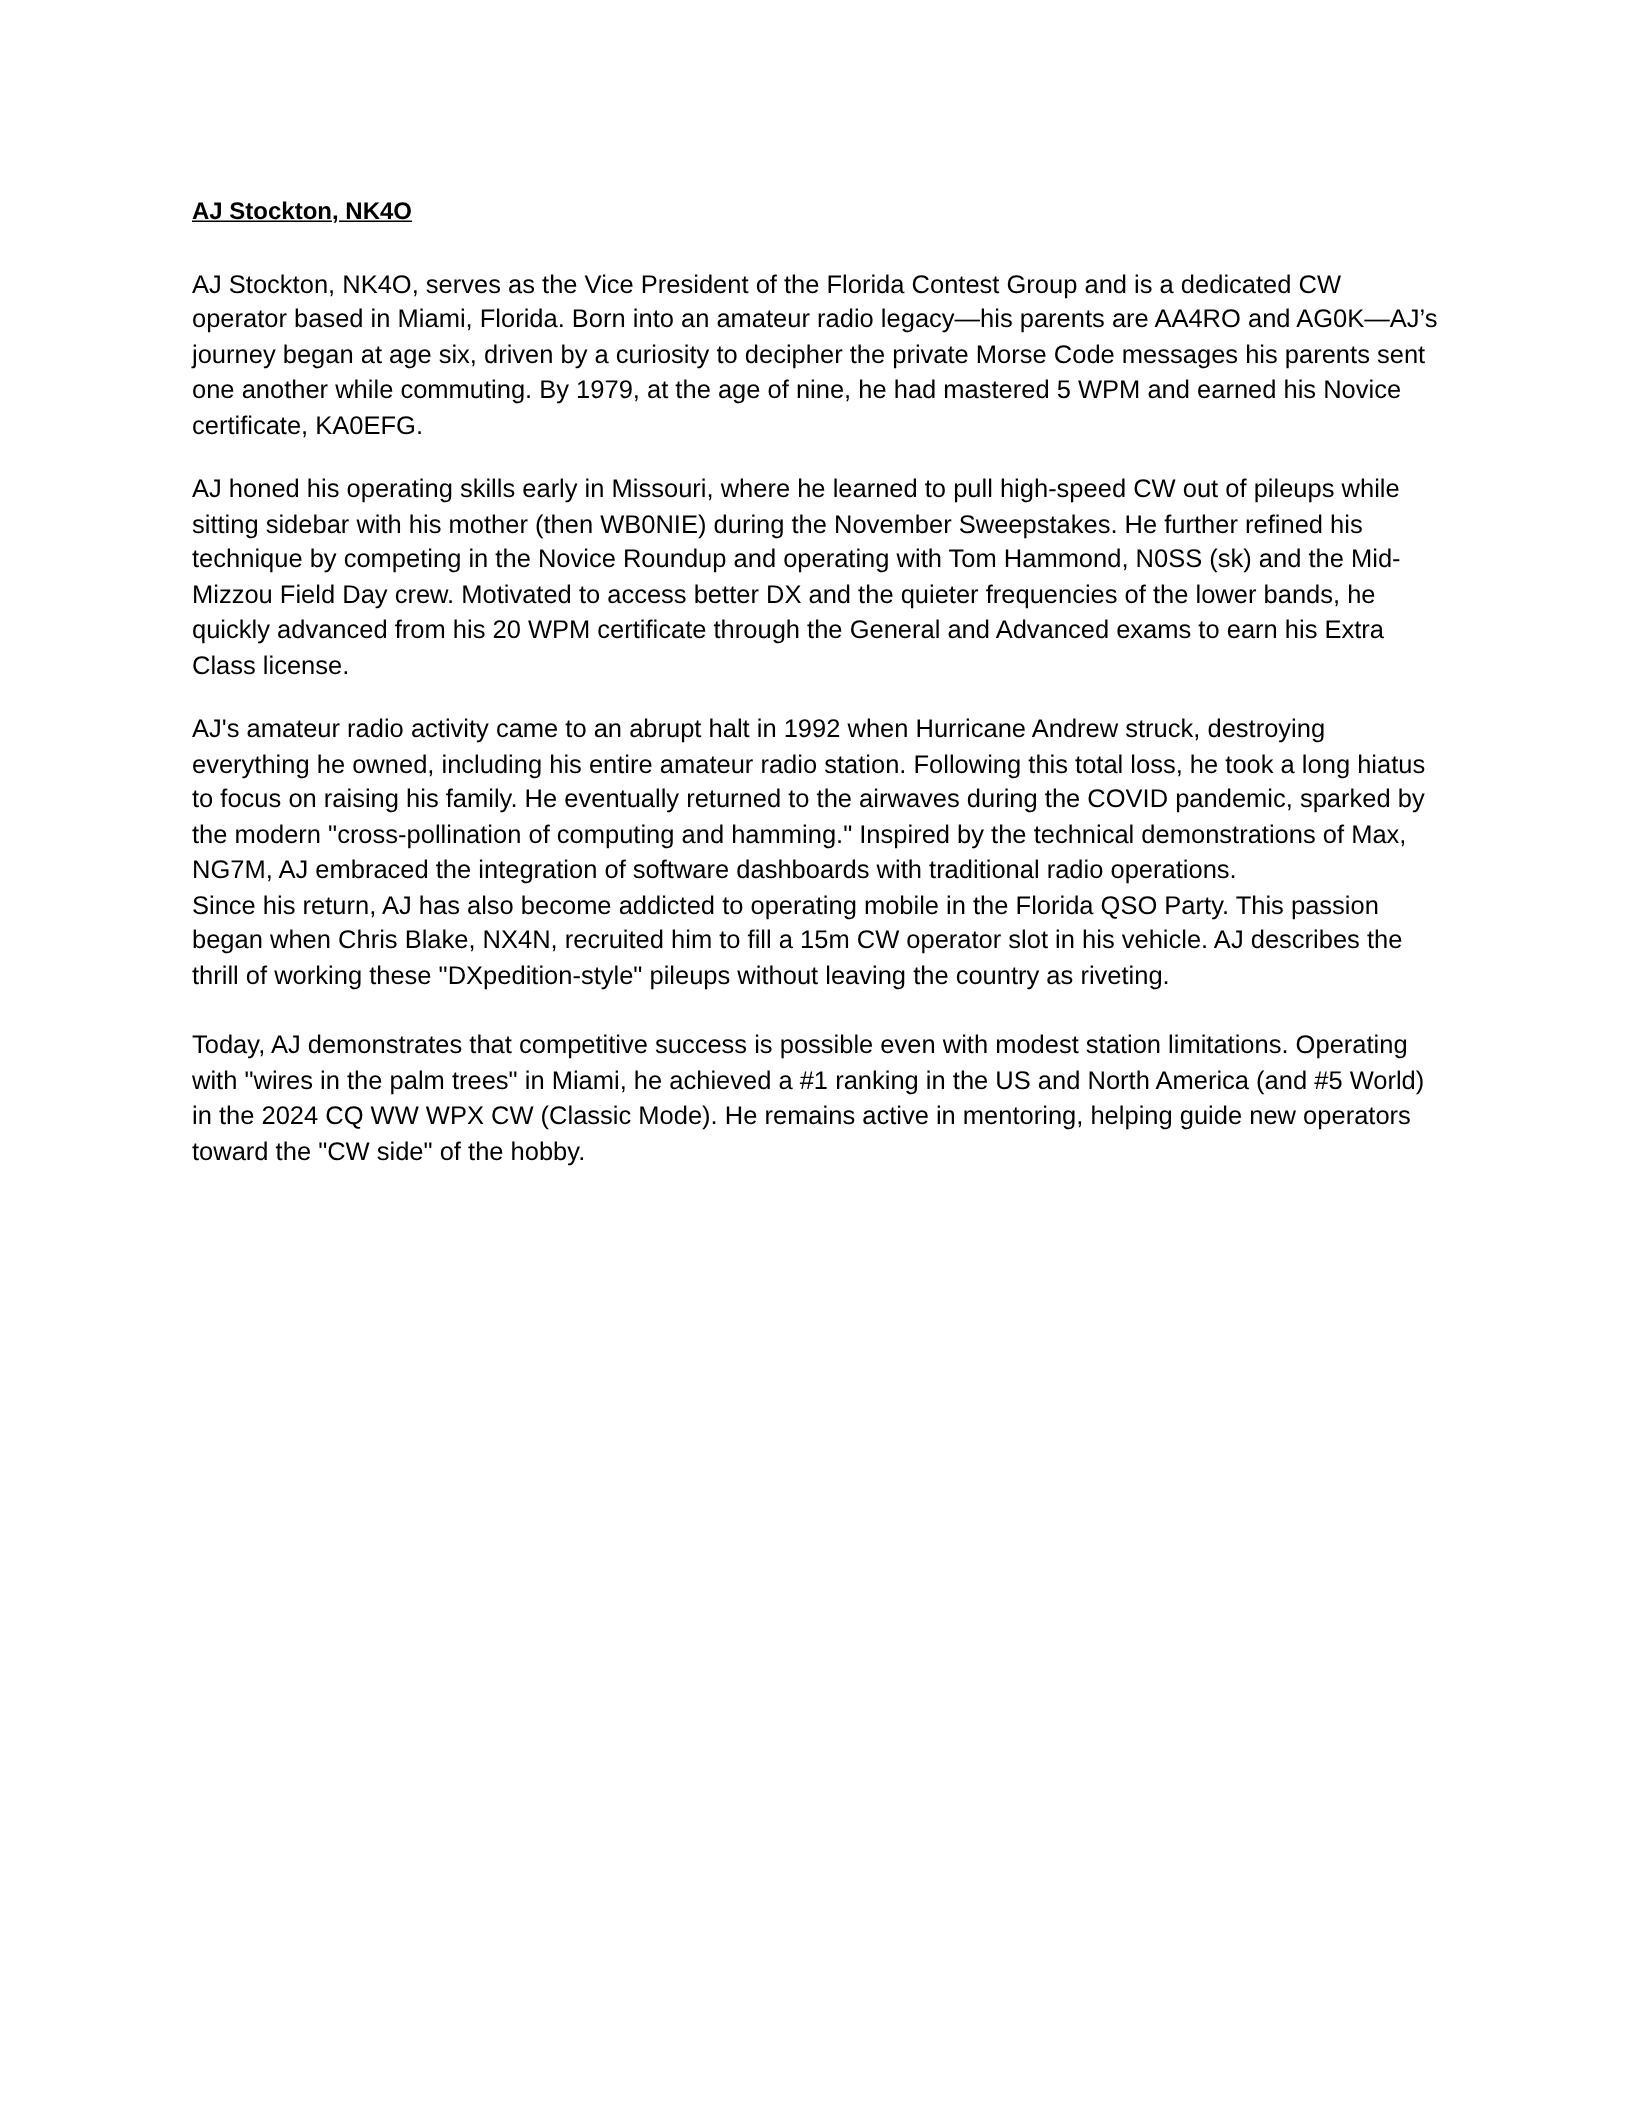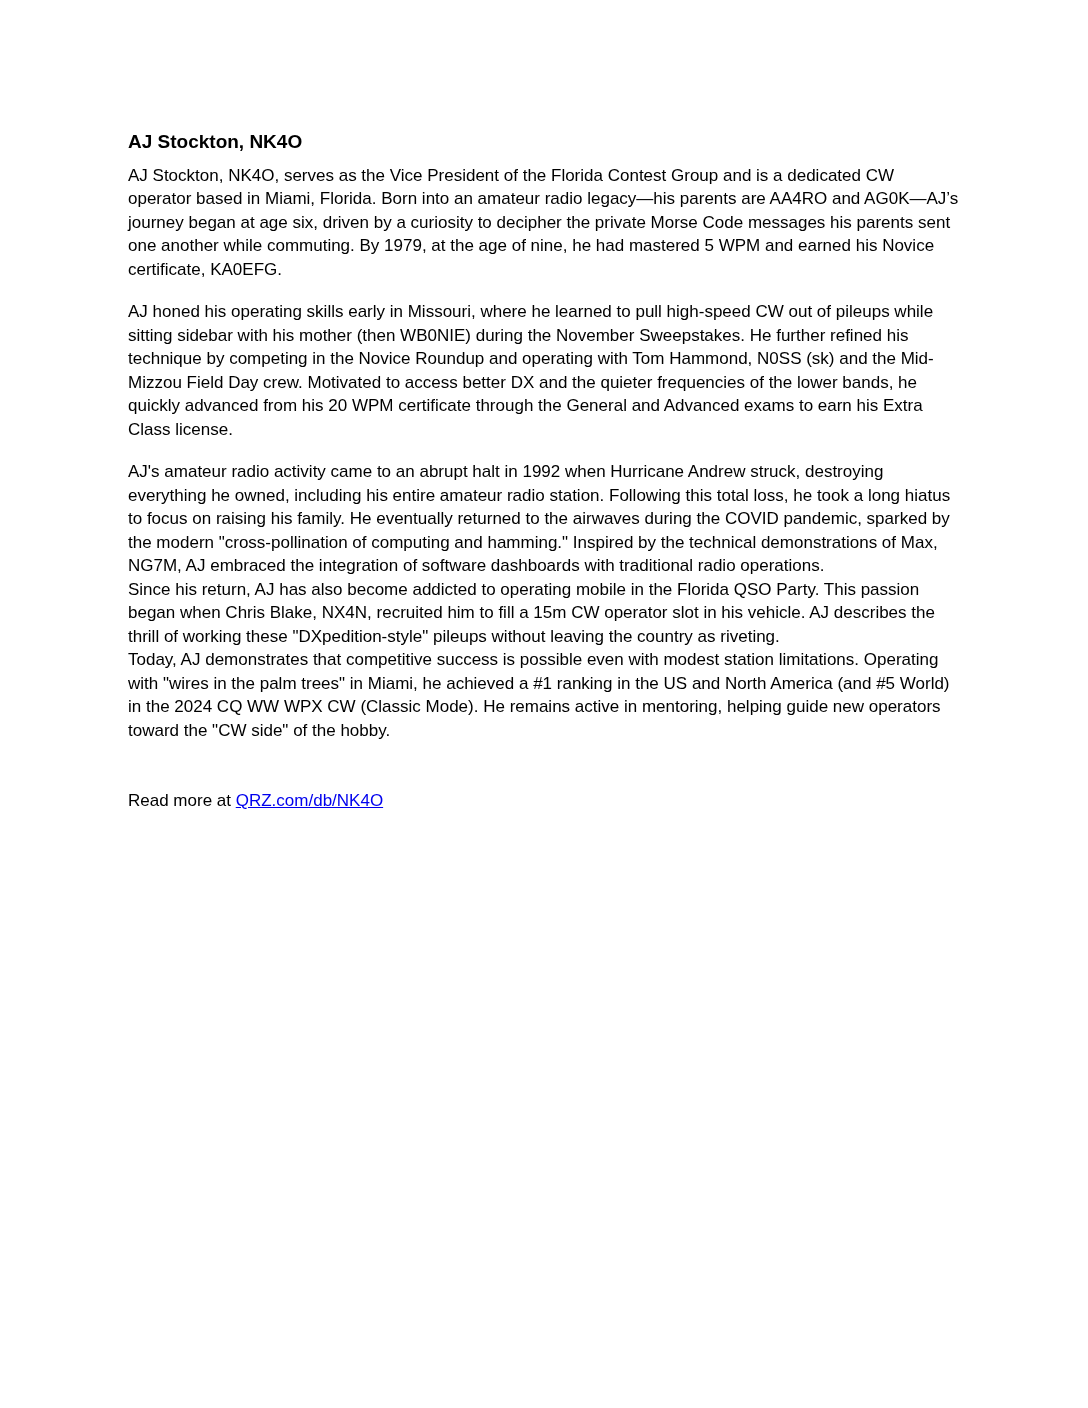--- a/index.html
+++ b/index.html
@@ -17,32 +17,33 @@
     font-family: "Liberation Sans", sans-serif;
     font-size: 17px;
     line-height: 23.5px;
     color: #000000;
     overflow: hidden;
   }
   .content {
     width: 834px;
   }
   .doc-title {
-    font-size: 19px;
+    font-size: 16px;
     line-height: 23.5px;
     font-weight: bold;
     margin: 0;
+    text-decoration: underline;
   }
   .para {
     margin: 0;
     white-space: pre-wrap;
   }
-  .mt-after-title { margin-top: 10px; }
+  .mt-after-title { margin-top: 24px; }
   .mt-large { margin-top: 19px; }
-  .mt-one { }
+  .mt-one { margin-top: 23px; }
   .read-more {
     margin-top: 47px;
     white-space: pre-wrap;
   }
   .doc-link {
     color: #0000EE;
     text-decoration: underline;
     cursor: pointer;
   }
 </style>
@@ -56,16 +57,15 @@
 
     <p class="para mt-after-title">AJ Stockton, NK4O, serves as the Vice President of the Florida Contest Group and is a dedicated CW operator based in Miami, Florida. Born into an amateur radio legacy—his parents are AA4RO and AG0K—AJ’s journey began at age six, driven by a curiosity to decipher the private Morse Code messages his parents sent one another while commuting. By 1979, at the age of nine, he had mastered 5 WPM and earned his Novice certificate, KA0EFG.</p>
 
     <p class="para mt-large">AJ honed his operating skills early in Missouri, where he learned to pull high-speed CW out of pileups while sitting sidebar with his mother (then WB0NIE) during the November Sweepstakes. He further refined his technique by competing in the Novice Roundup and operating with Tom Hammond, N0SS (sk) and the Mid-Mizzou Field Day crew. Motivated to access better DX and the quieter frequencies of the lower bands, he quickly advanced from his 20 WPM certificate through the General and Advanced exams to earn his Extra Class license.</p>
 
     <p class="para mt-large">AJ's amateur radio activity came to an abrupt halt in 1992 when Hurricane Andrew struck, destroying everything he owned, including his entire amateur radio station. Following this total loss, he took a long hiatus to focus on raising his family. He eventually returned to the airwaves during the COVID pandemic, sparked by the modern "cross-pollination of computing and hamming." Inspired by the technical demonstrations of Max, NG7M, AJ embraced the integration of software dashboards with traditional radio operations.
 Since his return, AJ has also become addicted to operating mobile in the Florida QSO Party. This passion began when Chris Blake, NX4N, recruited him to fill a 15m CW operator slot in his vehicle. AJ describes the thrill of working these "DXpedition-style" pileups without leaving the country as riveting.</p>
 
     <p class="para mt-one">Today, AJ demonstrates that competitive success is possible even with modest station limitations. Operating with "wires in the palm trees" in Miami, he achieved a #1 ranking in the US and North America (and #5 World) in the 2024 CQ WW WPX CW (Classic Mode). He remains active in mentoring, helping guide new operators toward the "CW side" of the hobby.</p>
 
-    <p class="read-more"><span>Read more at </span><a class="doc-link">QRZ.com/db/NK4O</a></p>
 
   </div>
 </div>
 
 </body></html>

